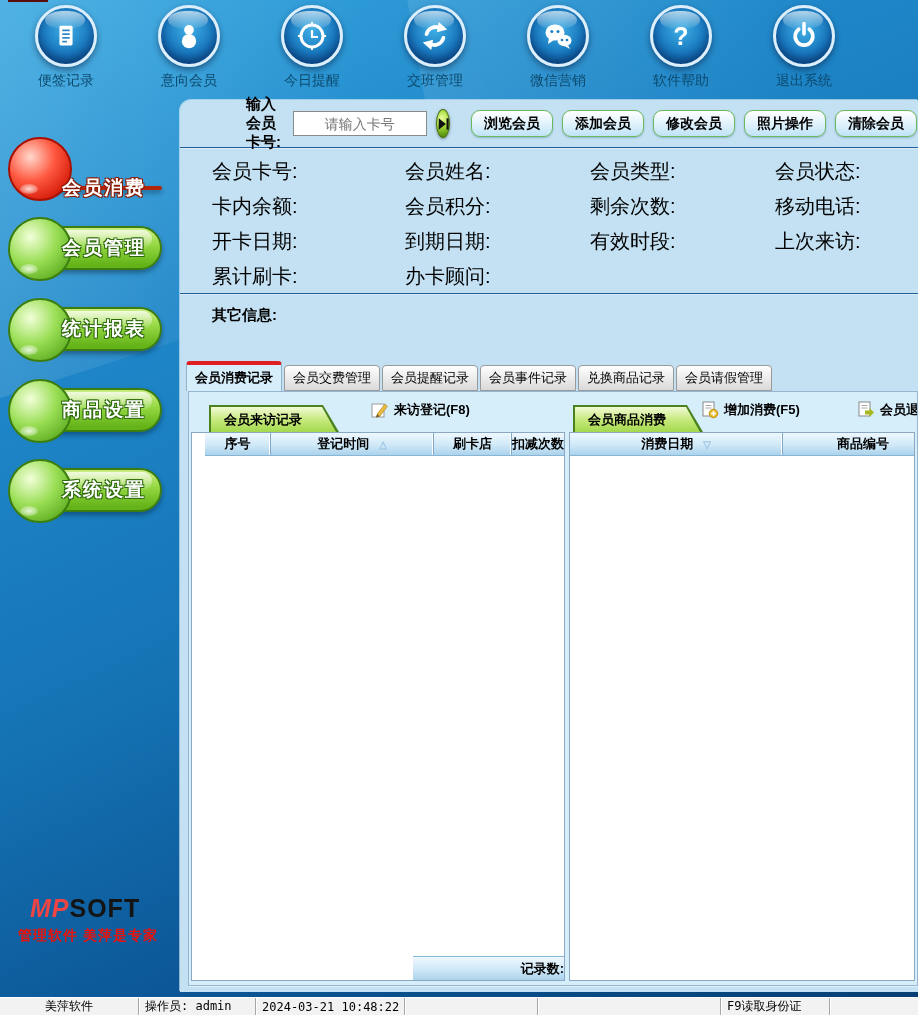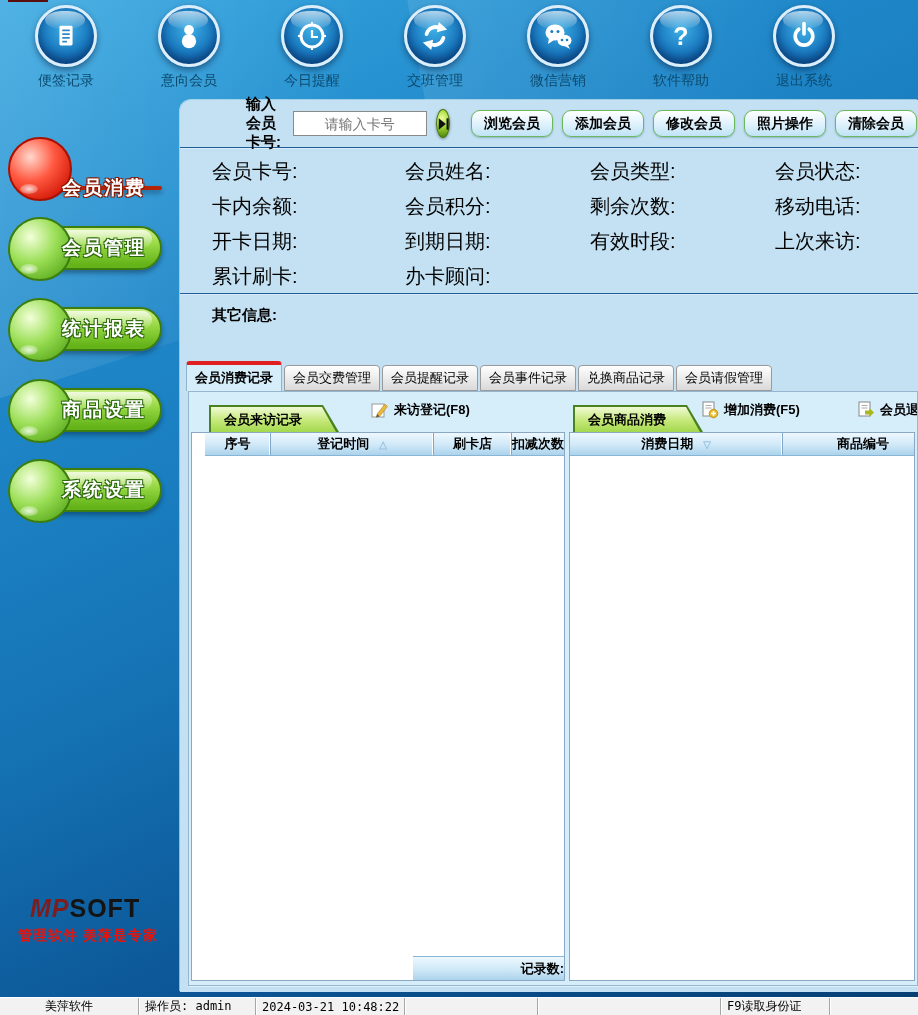--- a/index.html
+++ b/index.html
@@ -42,21 +42,21 @@
   .sphere{position:absolute;left:0;top:-2px;width:60px;height:60px;border-radius:50%;z-index:2;}
   .sphere-red{background:radial-gradient(circle at 34% 30%,#ffd8cc 0%,#ff5840 42%,#cf1402 85%);border:2px solid #a81000;}
   .sphere-green{background:radial-gradient(circle at 34% 30%,#f2ffd9 0%,#9ade55 45%,#58a81a 88%);border:2px solid #3c7d10;}
   .sphere::after{content:"";position:absolute;left:10px;bottom:5px;width:18px;height:10px;border-radius:50%;
     background:radial-gradient(rgba(255,255,255,.8),rgba(255,255,255,0));}
   .pill-label{position:relative;z-index:3;font-size:19px;font-weight:bold;color:#fff;letter-spacing:2px;
     text-shadow:1px 1px 0 #2d6a0c,-1px 1px 0 #2d6a0c,1px -1px 0 #2d6a0c,-1px -1px 0 #2d6a0c;}
   .pill-red .pill-label{text-shadow:1px 1px 0 #8c1800,-1px 1px 0 #8c1800,1px -1px 0 #8c1800,-1px -1px 0 #8c1800;}
 
   .logo{position:absolute;left:30px;top:894px;font-weight:bold;font-size:25px;letter-spacing:1px;}
-  .logo .mp{color:#7f1d1d;font-style:italic;}
+  .logo .mp{color:#ef4444;font-style:italic;}
   .logo .soft{color:#141414;}
   .slogan{position:absolute;left:18px;top:927px;color:#e8140c;font-size:14px;font-weight:bold;letter-spacing:1px;}
 
   
   .main{position:absolute;left:180px;top:100px;width:738px;height:892px;background:#c3e1f2;
     border-top-left-radius:12px;box-shadow:-1px -1px 0 rgba(255,255,255,.55);}
   .search-row{position:absolute;left:0;top:0;right:0;height:47px;display:flex;align-items:center;
     border-bottom:1px solid #1f5c9a;box-shadow:0 1px 0 rgba(255,255,255,.35);}
   .search-label{margin-left:66px;font-size:15px;font-weight:bold;}
   .search-input{width:128px;height:21px;margin-left:4px;border:1px solid #8a8a8a;background:#fff;

